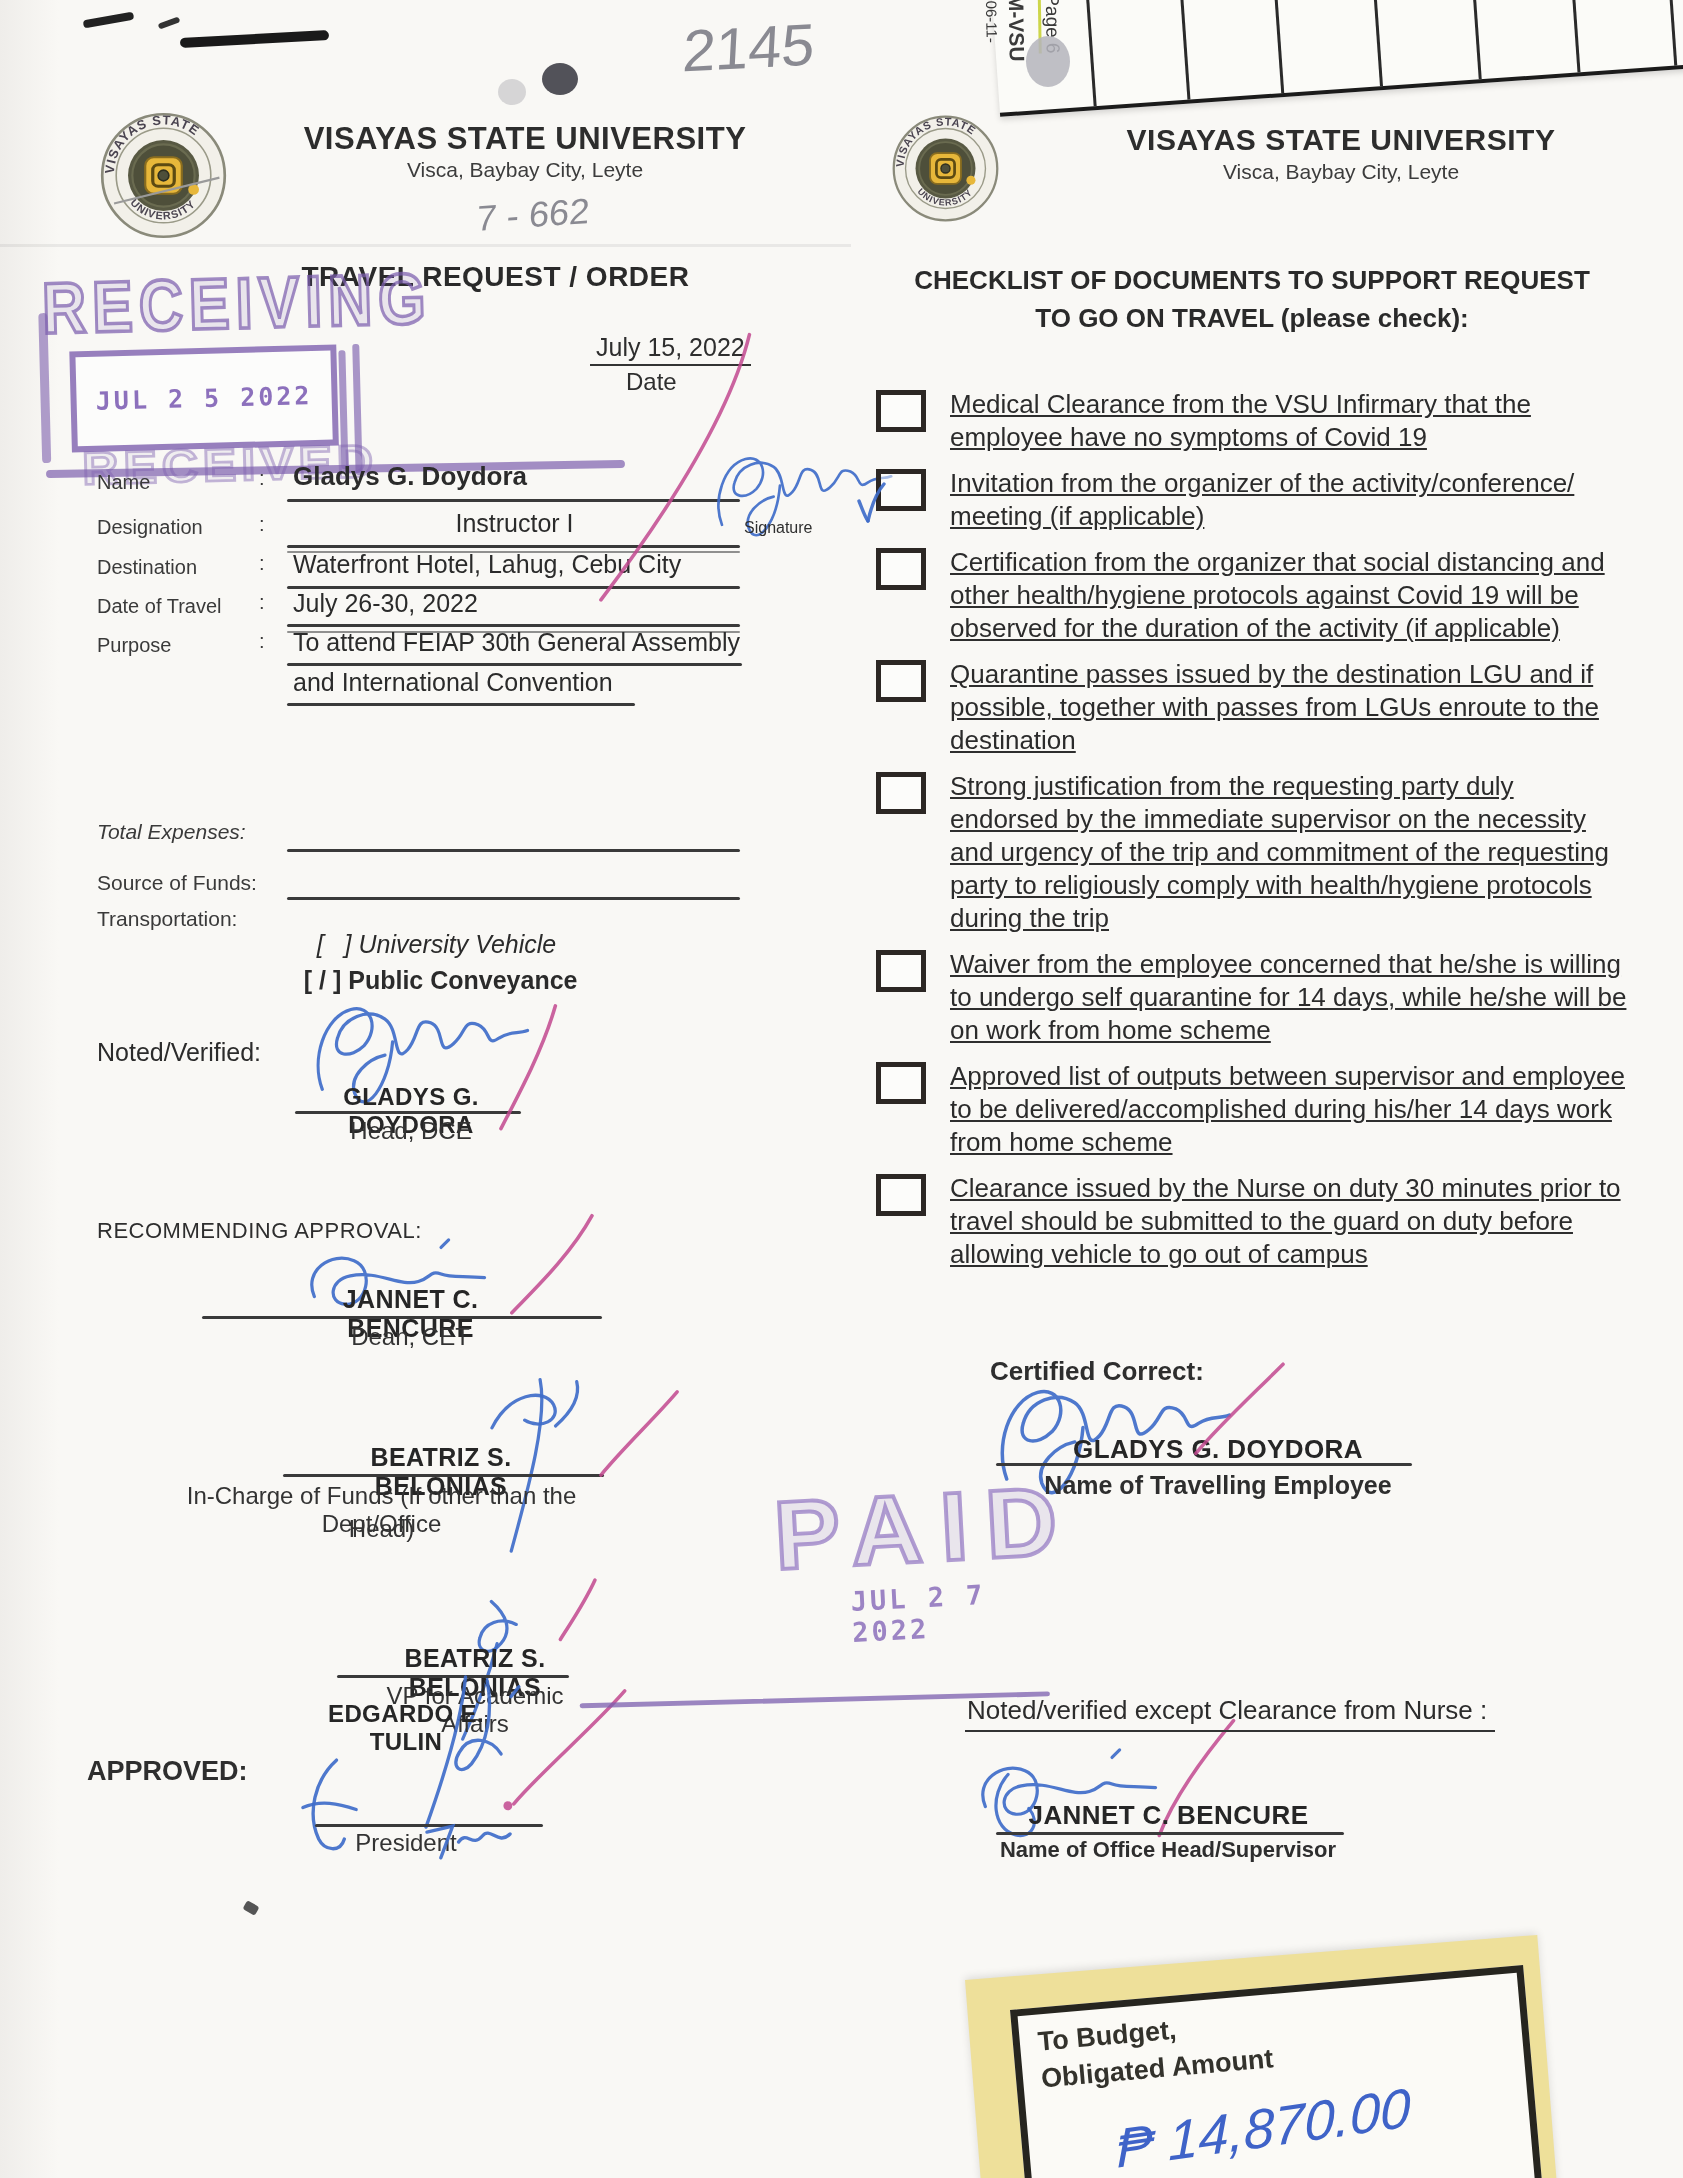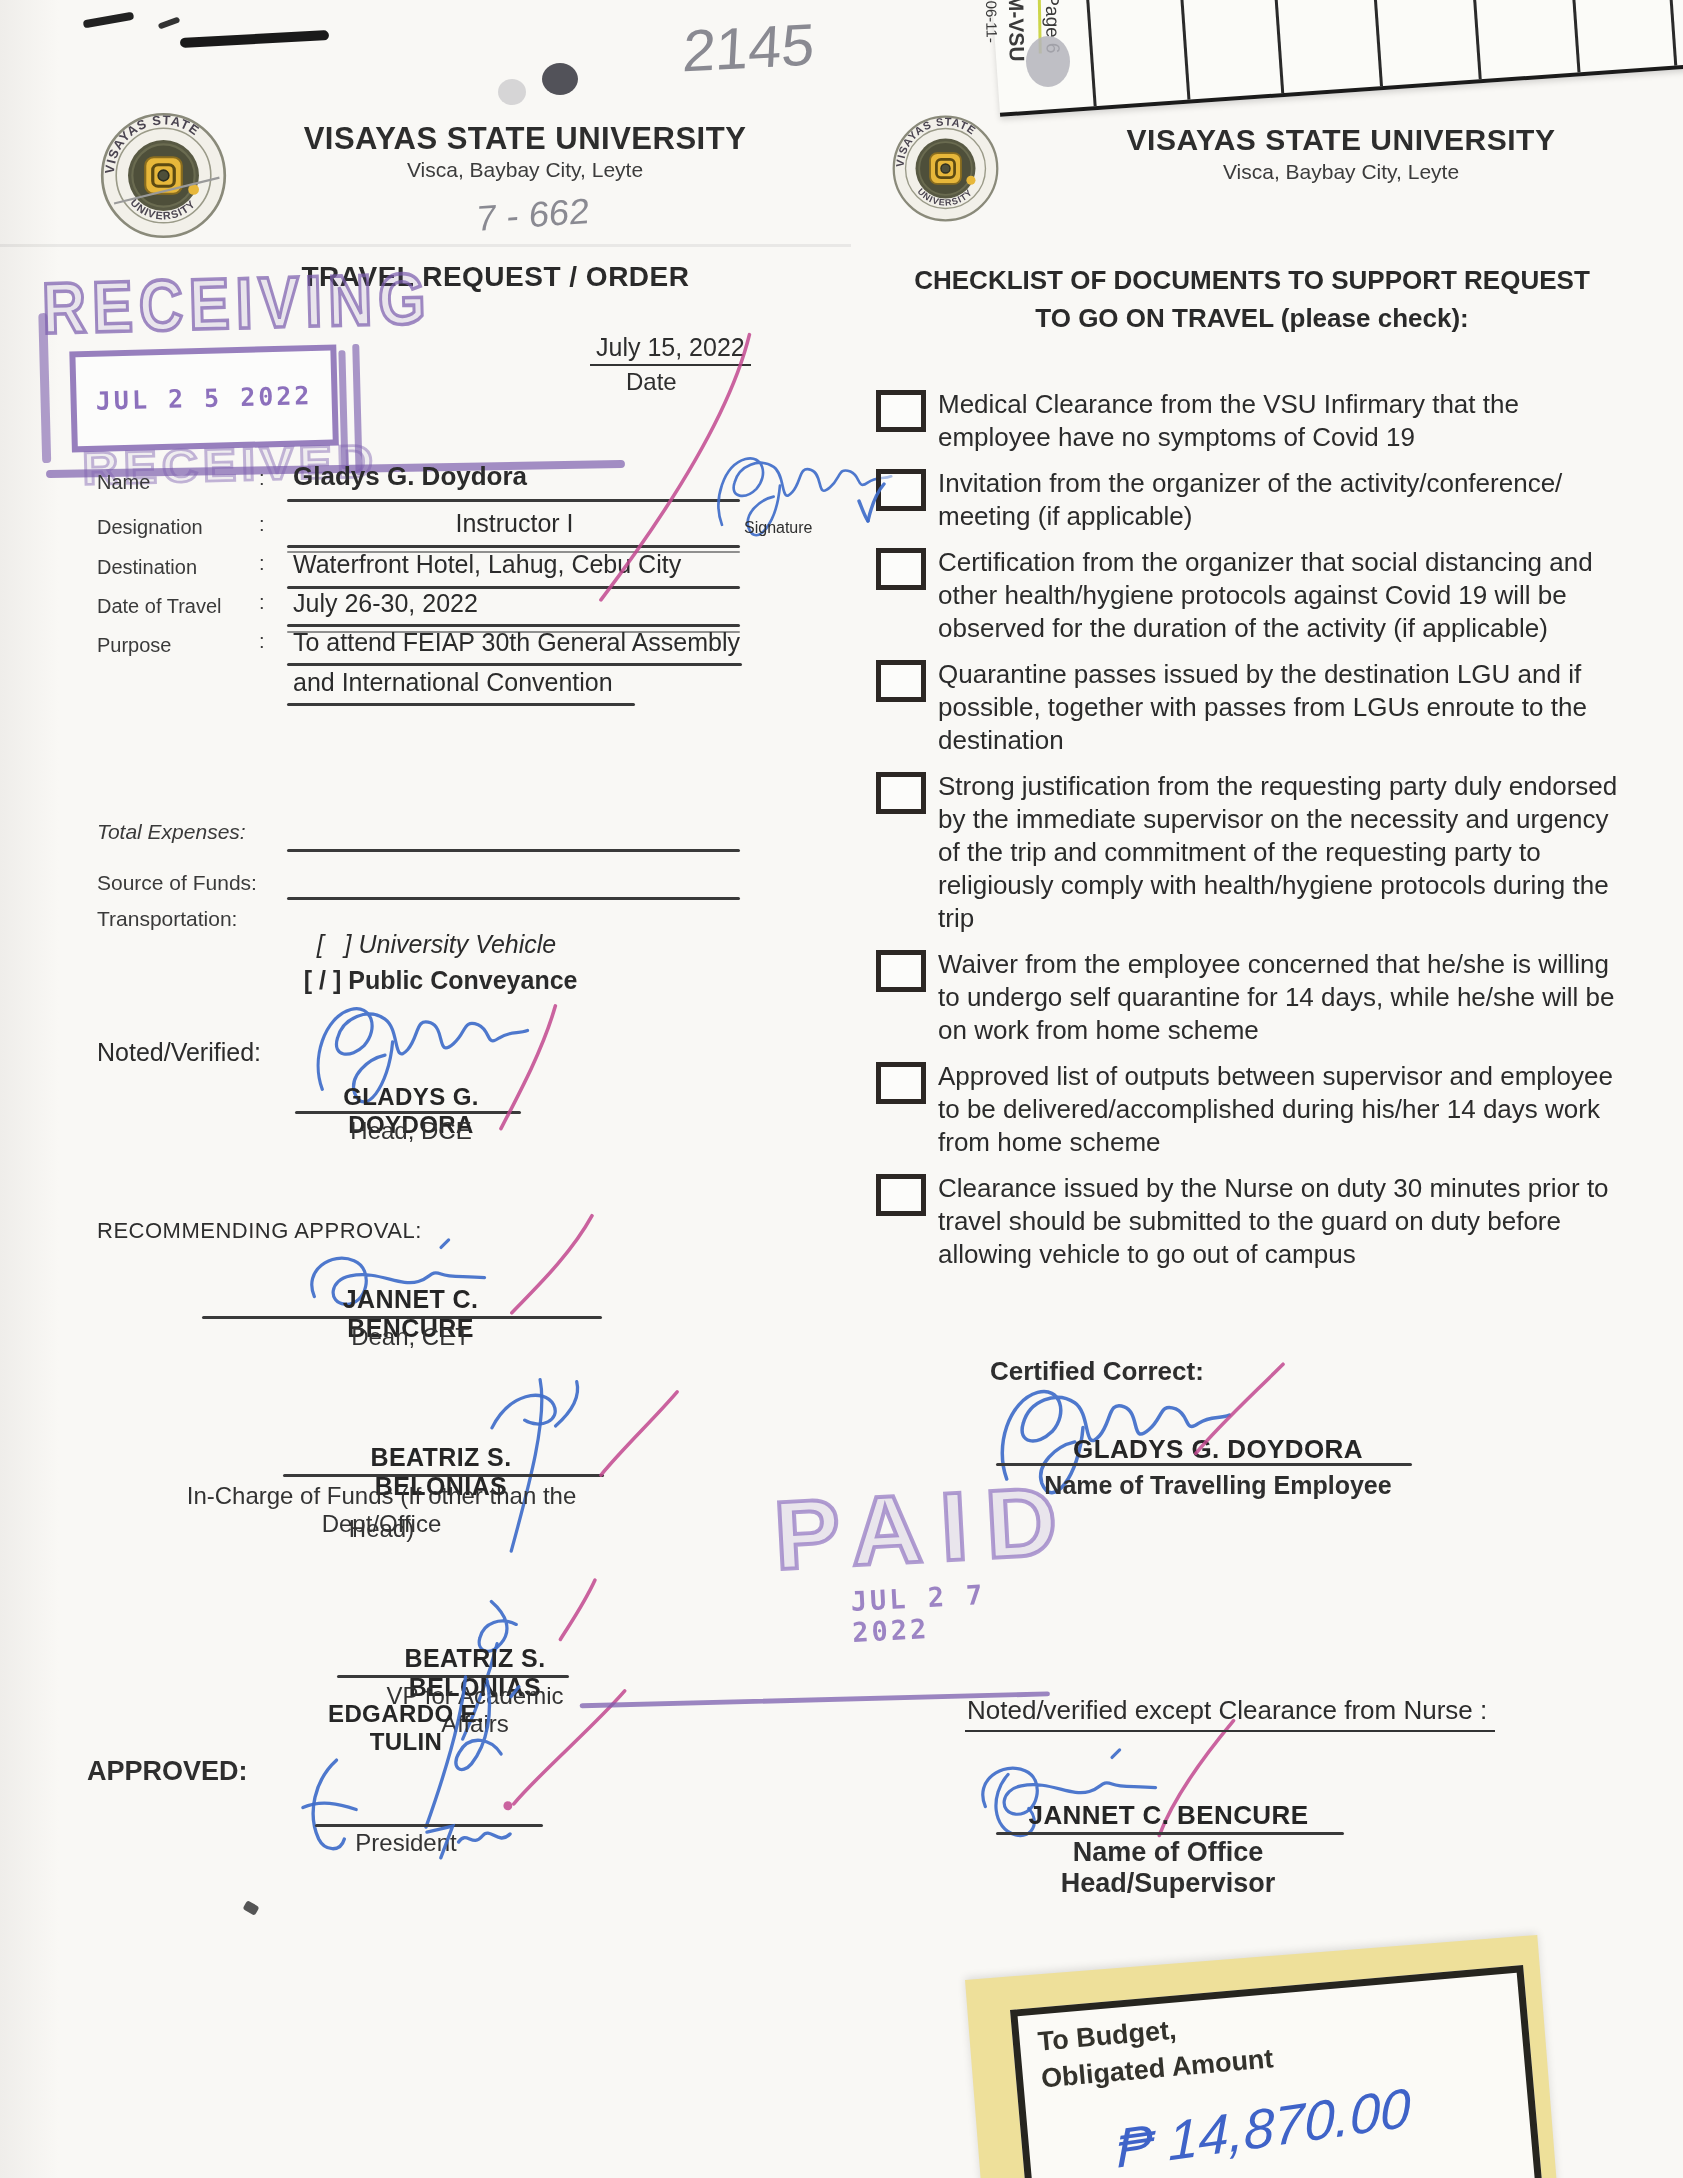--- a/index.html
+++ b/index.html
@@ -9,21 +9,21 @@
   .abs{position:absolute;}
   .line{position:absolute;background:#3a3a3a;height:3px;border-radius:2px;}
   .u2{height:2px;opacity:.55;}
   .ctr{text-align:center;}
   .bold{font-weight:bold;}
   .lbl{font-size:20px;color:#3a3a3a;}
   .val{font-size:25px;color:#2b2b2b;}
   .nm{font-weight:bold;font-size:25px;letter-spacing:0.4px;color:#262626;}
   .ttl{font-size:24px;color:#333;}
   .ck{width:40px;height:32px;border:5px solid #2c2724;flex:none;margin-top:2px;background:rgba(255,255,255,.5);}
-  .ckrow{display:flex;gap:12px;margin-bottom:13px;}
+  .ckrow{display:flex;gap:24px;margin-bottom:13px;text-decoration:underline;}
   .cktext{font-size:26px;line-height:1.27;color:#2b2b2b;width:691px;}
   .outline-word{font-weight:800;color:rgba(125,95,174,0.12);-webkit-text-stroke:3px rgba(125,95,174,.72);white-space:nowrap;}
   .stamp-purple{color:rgba(130,100,182,.92);font-family:"DejaVu Sans Mono",monospace;font-weight:bold;}
   .sigsvg{position:absolute;overflow:visible;}
   .sigsvg path{fill:none;stroke:#3f6cc9;stroke-width:3.4;stroke-linecap:round;opacity:.92;}
   .pencil{color:#8a8a92;font-weight:400;}
   .vline{position:absolute;top:0;bottom:0;width:2.5px;background:#2a2a2a;}
   .tabtxt{position:absolute;transform:rotate(93deg);transform-origin:left top;color:#3a3a3a;white-space:nowrap;}
 </style>
 </head>
@@ -278,21 +278,21 @@
   </svg>
 
   <div class="abs" style="left:965px;top:1695px;font-size:26px;color:#2c2c2c;border-bottom:2.5px solid #333;padding:0 8px 4px 2px;">Noted/verified except Clearance from Nurse :</div>
   <svg class="sigsvg" style="left:968px;top:1748px;" width="203" height="104" viewBox="0 0 210 110">
     <path d="M16,62 C4,34 34,14 58,24 C80,33 72,72 48,70 C30,68 32,44 54,40 C84,34 106,52 126,46 C140,42 138,34 150,38 C160,42 172,40 196,42"></path>
     <path d="M150,10 L158,2"></path>
     <path d="M40,28 C20,50 24,86 48,92 C66,96 74,78 62,64"></path>
   </svg>
   <div class="abs nm ctr" style="left:1005px;top:1800px;width:327px;font-size:26px;">JANNET C. BENCURE</div>
   <div class="line" style="left:996px;top:1832px;width:348px;"></div>
-  <div class="abs bold ctr" style="left:990px;top:1837px;width:356px;font-size:27px;">Name of Office Head/Supervisor</div>
+  <div class="abs bold ctr" style="left:990px;top:1837px;width:356px;font-size:22px;">Name of Office Head/Supervisor</div>
 
   <div class="abs" style="left:244px;top:1903px;width:14px;height:10px;background:#555;border-radius:3px;transform:rotate(30deg);"></div>
 
   <div class="abs" style="left:965px;top:1980px;width:574px;height:277px;background:#eee09a;transform:rotate(-4.5deg);transform-origin:top left;box-shadow:0 -2px 8px rgba(0,0,0,.12);"></div>
   <div class="abs" style="left:1010px;top:2010px;width:515px;height:248px;background:#fbfaf6;border:7px solid #26251f;transform:rotate(-5deg);transform-origin:top left;padding:12px 18px;box-sizing:border-box;">
     <div class="bold" style="font-size:27px;color:#33322c;">To Budget,</div>
     <div class="bold" style="font-size:27px;color:#33322c;margin-top:6px;">Obligated Amount</div>
     <div style="font-size:55px;color:#3f63c8;font-style:italic;transform:rotate(-3deg) skewX(-8deg);margin:18px 0 0 69px;white-space:nowrap;">₱ 14,870.00</div>
   </div>
 

